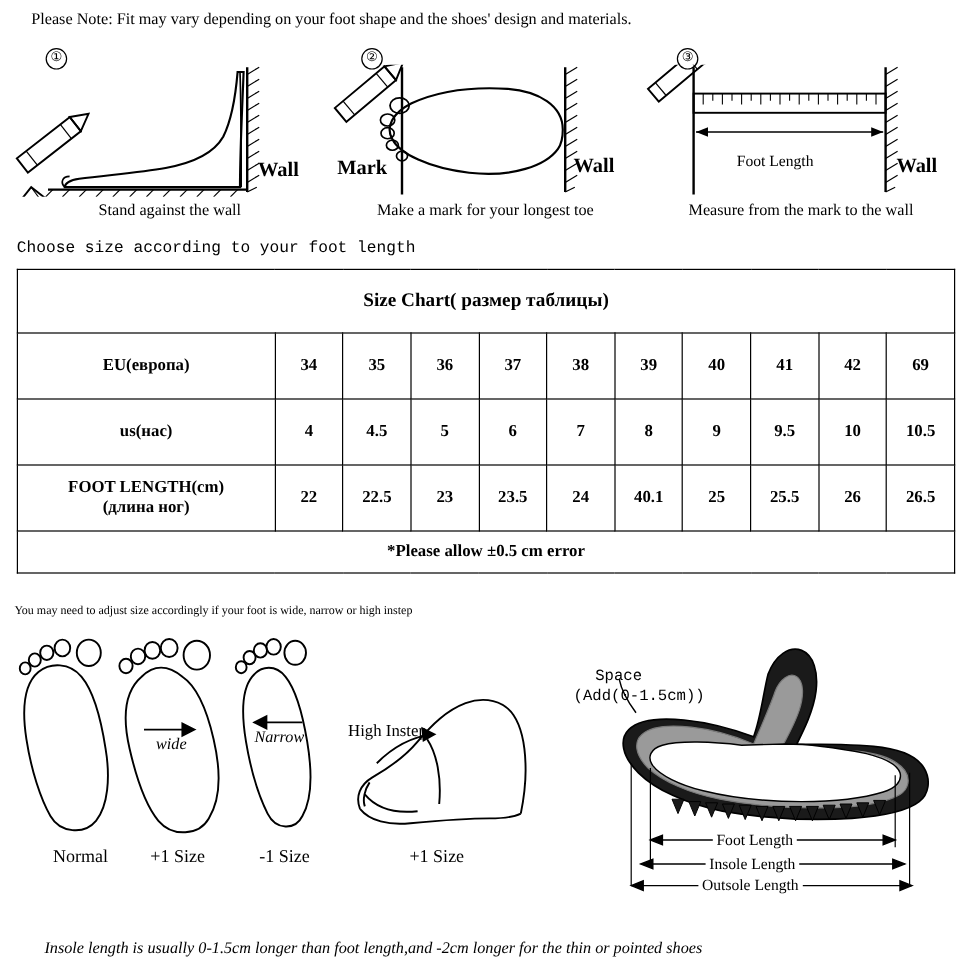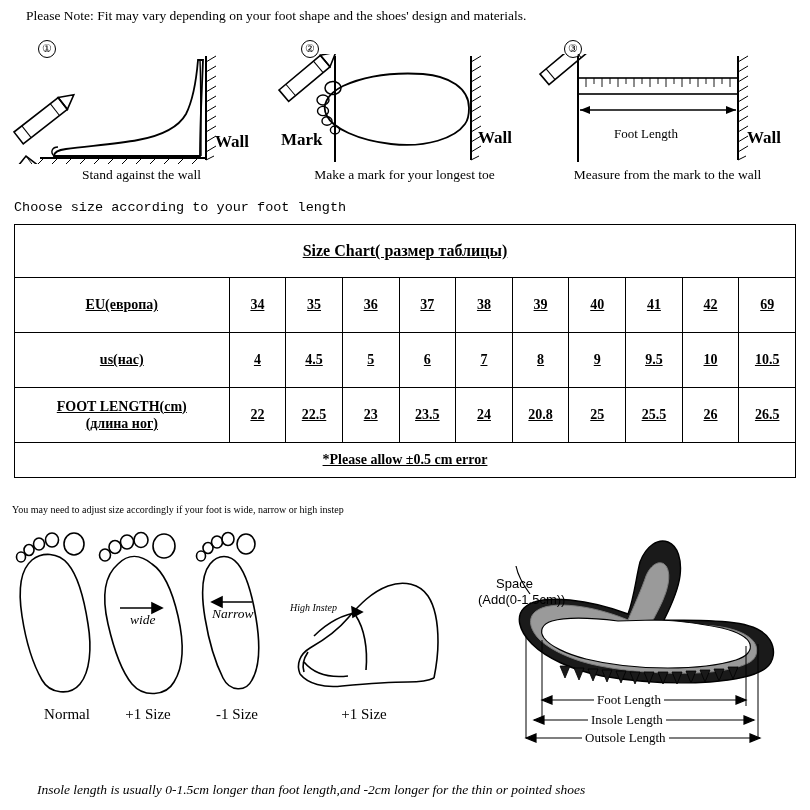--- a/index.html
+++ b/index.html
@@ -103,21 +103,20 @@
   }
 
   
   table.size {
     position: absolute;
     left: 14px;
     top: 224px;
     width: 782px;
     border-collapse: collapse;
     font-family: "Liberation Serif", serif;
-    text-decoration: underline;
   }
   table.size td {
     border: 1px solid #000;
     text-align: center;
     font-size: 14px;
     font-weight: bold;
     padding: 0;
   }
   table.size td.title {
     font-size: 16px;
@@ -164,38 +163,36 @@
   }
   .inner-lbl {
     position: absolute;
     font-family: "Liberation Serif", serif;
     font-size: 13.5px;
     font-style: italic;
   }
   .hi-lbl {
     position: absolute;
     font-family: "Liberation Serif", serif;
-    font-size: 10px;
-    font-style: italic;
+    font-size: 14px;
   }
 
   
   .shoe {
     position: absolute;
     left: 470px;
     top: 516px;
     width: 336px;
     height: 240px;
   }
   .shoe-lbl {
     position: absolute;
-    font-family: Liberation Sans, sans-serif;
+    font-family: Liberation Mono, monospace;
     font-size: 13px;
     white-space: nowrap;
-    margin-top: 20px;
   }
   .meas-lbl {
     position: absolute;
     font-family: "Liberation Serif", serif;
     font-size: 13px;
     background: #fff;
     padding: 0 3px;
     white-space: nowrap;
   }
 
@@ -424,21 +421,21 @@
     <tr>
       <td class="rowhead">
         <div>FOOT LENGTH(cm)</div>
         <div>(длина ног)</div>
       </td>
       <td class="val">22</td>
       <td class="val">22.5</td>
       <td class="val">23</td>
       <td class="val">23.5</td>
       <td class="val">24</td>
-      <td class="val">20.8</td>
+      <td class="val">40.1</td>
       <td class="val">25</td>
       <td class="val">25.5</td>
       <td class="val">26</td>
       <td class="val">26.5</td>
     </tr>
     <tr>
       <td class="err" colspan="11">*Please allow ±0.5 cm error</td>
     </tr>
   </tbody>
     </table>

